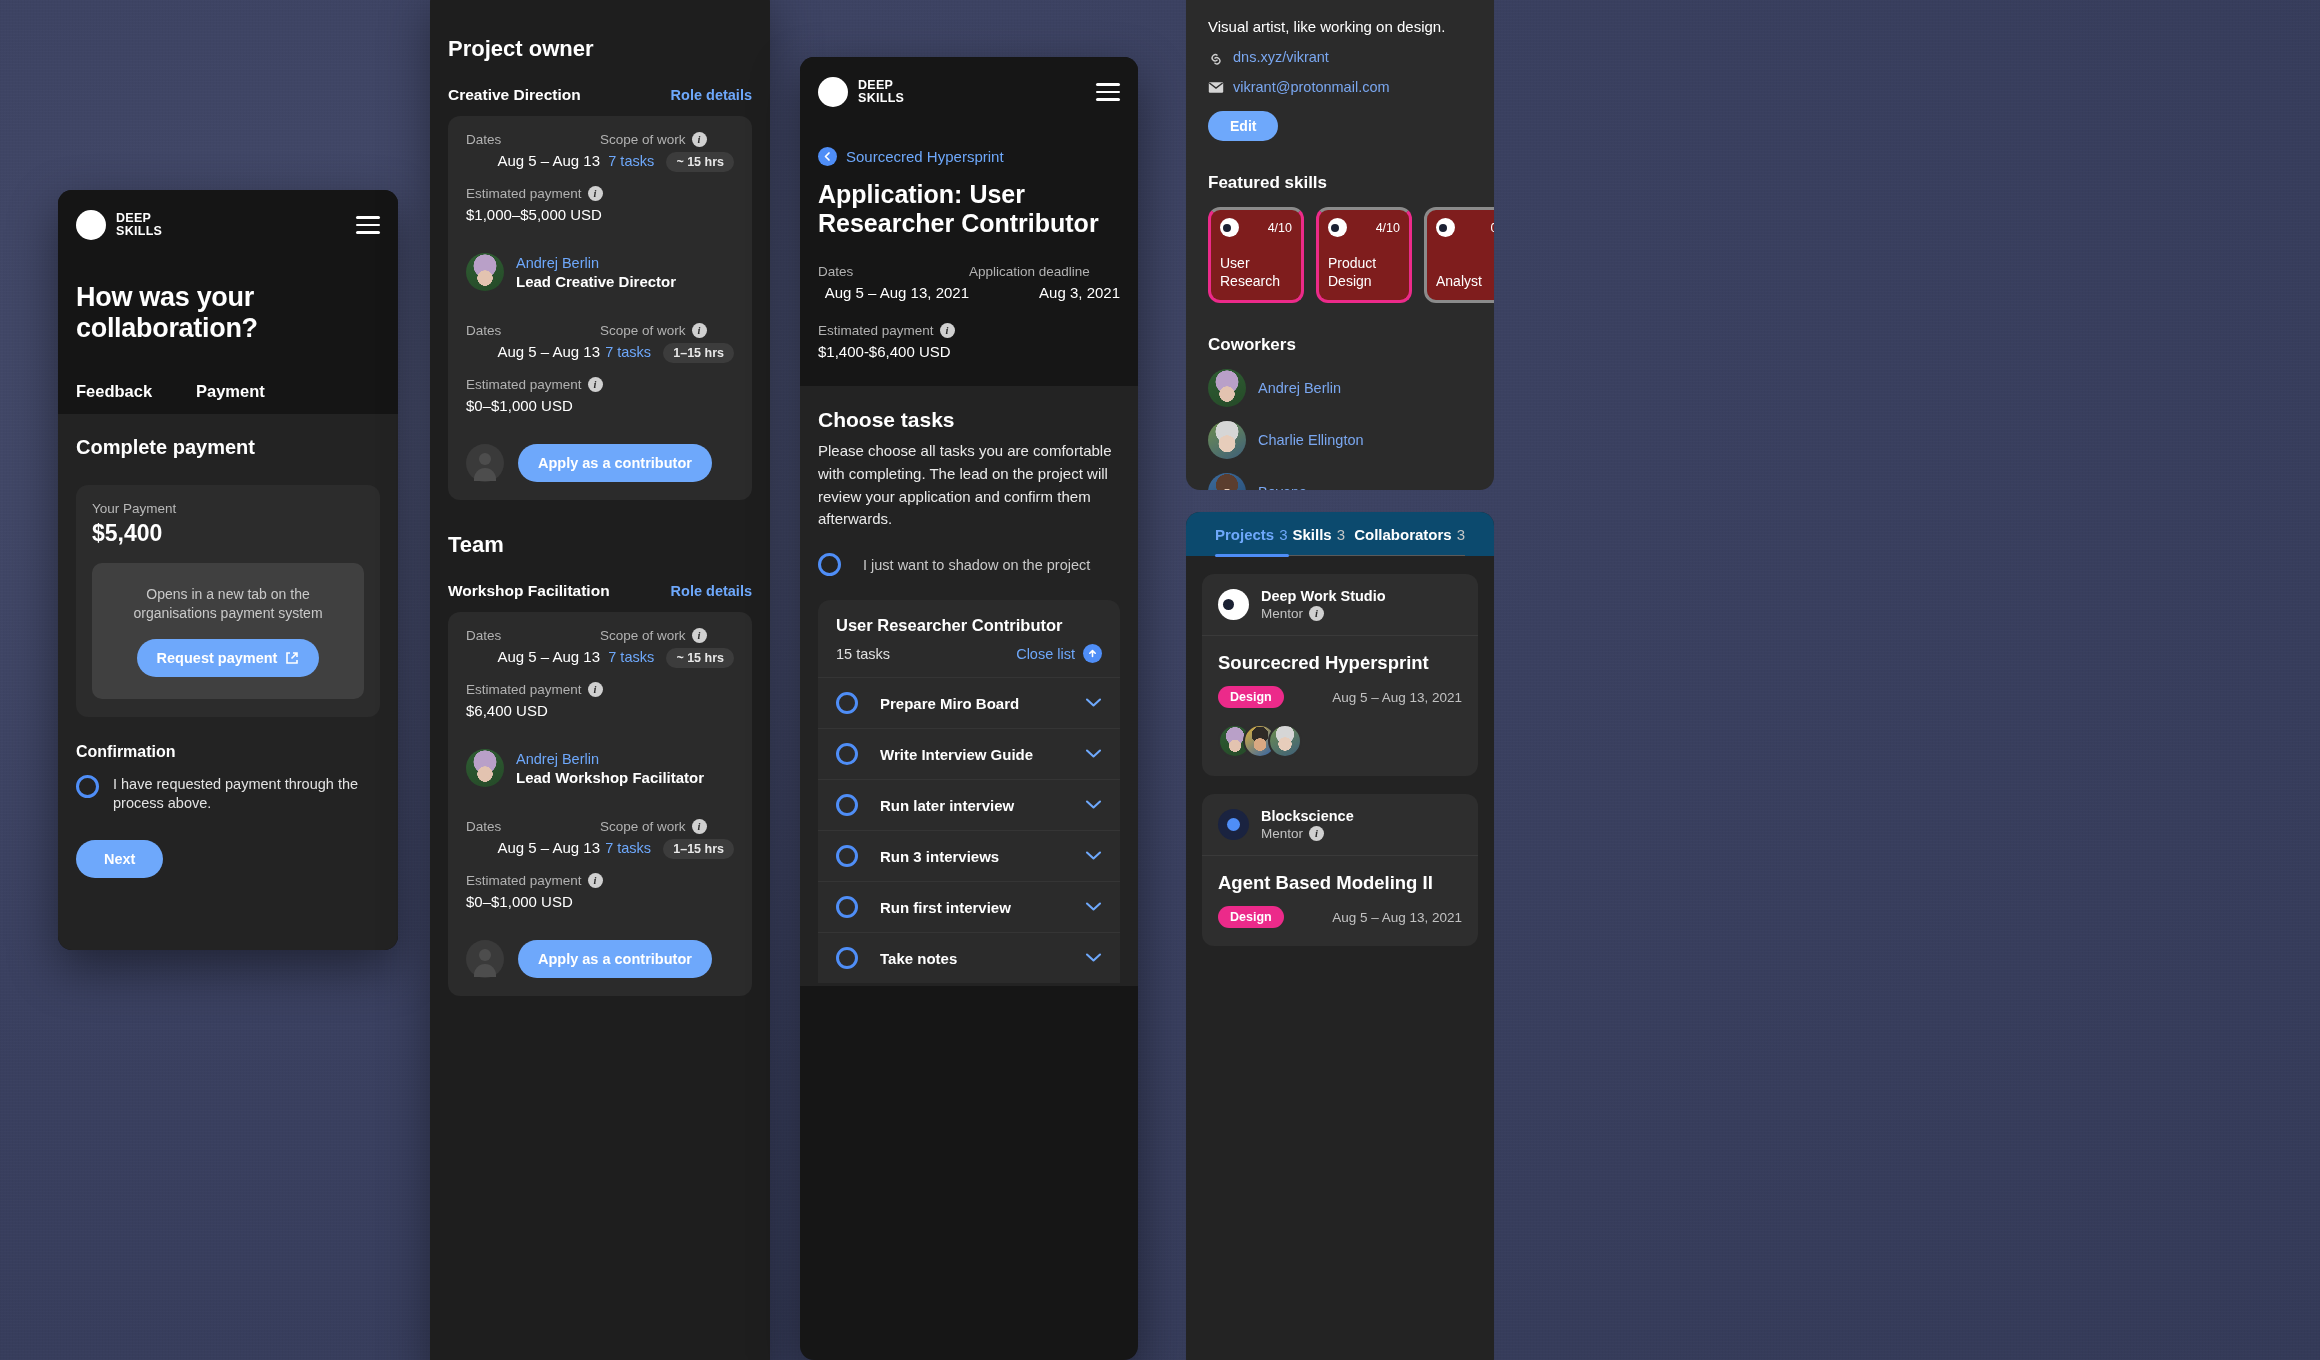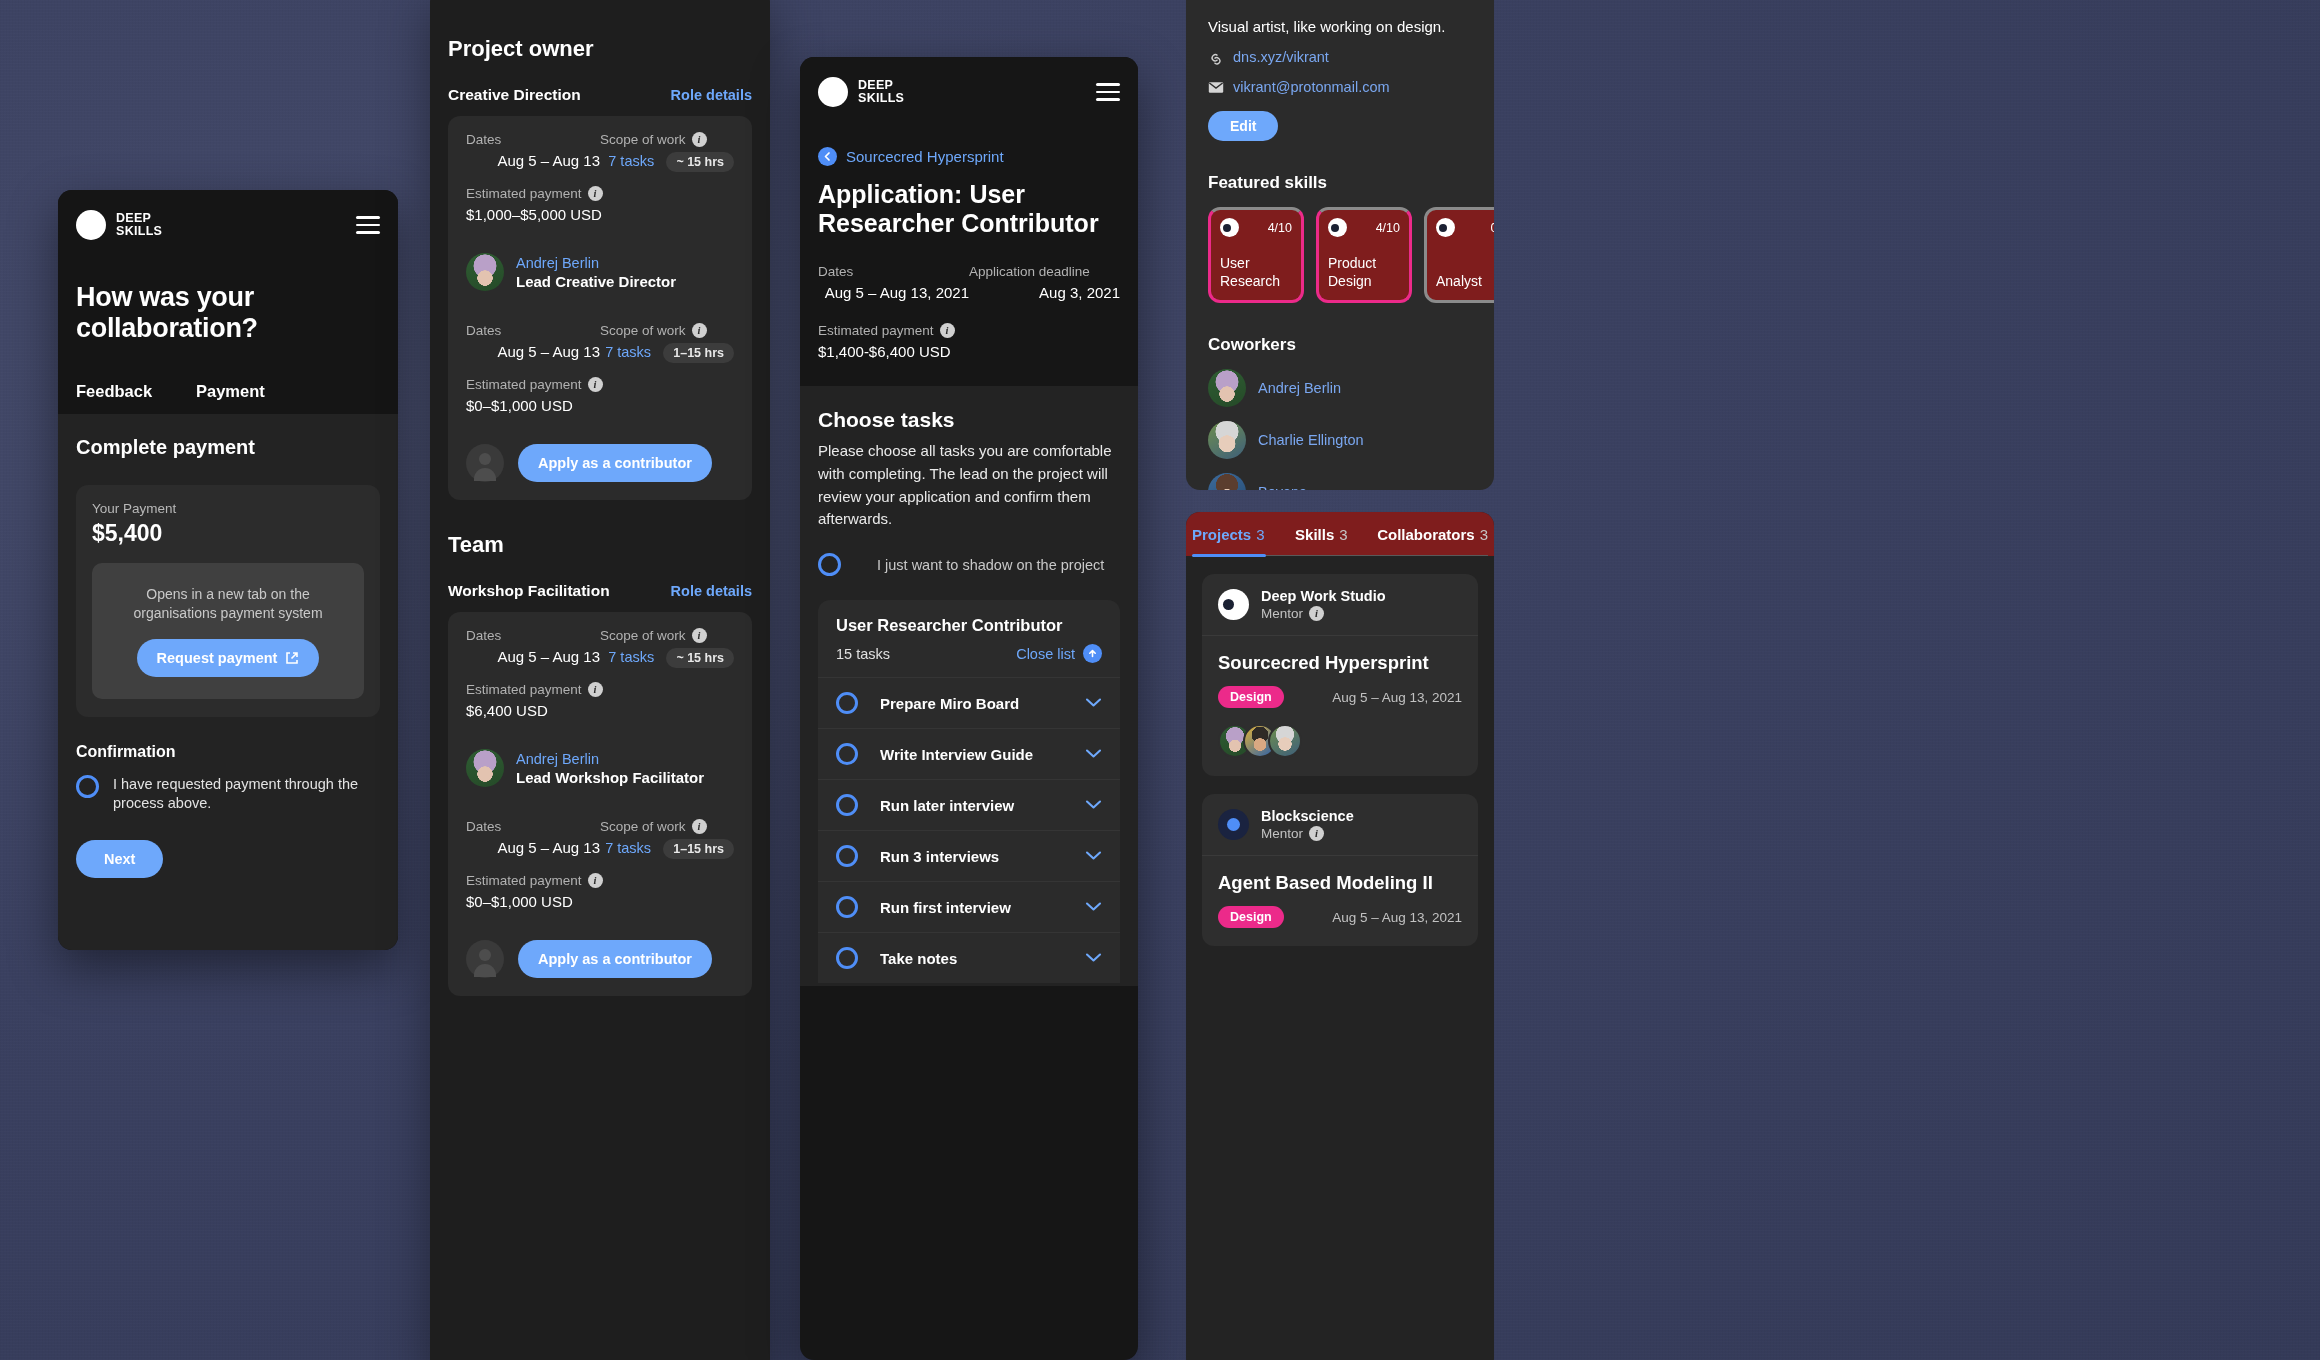--- a/index.html
+++ b/index.html
@@ -125,21 +125,21 @@
   .back-circle{ width:19px;height:19px;border-radius:50%;background:#4f8ef7;display:flex;align-items:center;justify-content:center;}
   .back-circle svg{display:block;}
   .back-txt { color:#6ea8fb; font-size:15px;}
   .c3-title { color:#fff; font-size:25px; font-weight:bold; line-height:1.16; margin-top:14px;}
   .c3-meta { display:flex; margin-top:26px;}
   .c3-meta .rc-col{flex:1;}
   .c3-est { margin-top:22px;}
   .c3-body { background:#232323; padding:22px 18px 0 18px; min-height:600px;}
   .c3-h { color:#fff; font-size:21px; font-weight:bold;}
   .c3-p { color:#eaeaea; font-size:15px; line-height:1.52; margin-top:8px;}
-  .shadow-row { display:flex; align-items:center; gap:36px; margin-top:22px; padding-bottom:20px;}
+  .shadow-row { display:flex; align-items:center; gap:22px; margin-top:22px; padding-bottom:20px;}
   .shadow-txt { color:#c9c9c9; font-size:14.5px;}
   .tasklist { margin-top:4px; background:#2b2b2b; border-radius:12px 12px 0 0; overflow:hidden;}
   .tl-head { padding:16px 18px 14px 18px;}
   .tl-title { color:#fff; font-size:16.5px; font-weight:bold;}
   .tl-sub { display:flex; align-items:center; margin-top:9px;}
   .tl-count { color:#e0e0e0; font-size:14.5px;}
   .tl-close { margin-left:auto; color:#6ea8fb; font-size:14.5px; display:flex;align-items:center;gap:8px;cursor:pointer;}
   .up-circle{width:19px;height:19px;border-radius:50%;background:#4f8ef7;display:flex;align-items:center;justify-content:center;}
   .tl-row { display:flex; align-items:center; gap:22px; padding:14px 18px; border-top:1px solid #353535; cursor:pointer;}
   .tl-row .radio{width:22px;height:22px;}
@@ -171,21 +171,21 @@
 
   #col4b {
     left:1186px; top:512px; width:308px; height:860px;
     background:#232323; border-radius:14px; overflow:hidden;
   }
   .tabs { display:flex; gap:0; padding:0 0 0 0; }
   .tab { padding:14px 0 12px 0; font-size:15px; font-weight:bold; color:#fff; cursor:pointer; position:relative;}
   .tab .cnt { font-weight:normal; color:#c6c6c6; margin-left:5px;}
   .tab.active { color:#6ea8fb;}
   .tab.active .cnt { color:#6ea8fb;}
-  .tabs-wrap{ padding:0 6px; background:#7f1d1d;}
+  .tabs-wrap{ padding:0 29px; background:#0c4a6e;}
   .tabs-line { height:1px; background:#5a5a5a; position:relative;}
   .tabs-line .act { position:absolute; left:0; top:-1px; height:3px; background:#4f8ef7; border-radius:2px;}
   .proj-card { margin:18px 16px 0 16px; background:#2e2e2e; border-radius:12px; overflow:hidden;}
   .org-row { display:flex; align-items:center; gap:12px; padding:14px 16px; border-bottom:1px solid #3a3a3a;}
   .org-logo { width:31px;height:31px;border-radius:50%;background:#fff;position:relative;flex:0 0 auto;}
   .org-logo::before{content:"";position:absolute;left:5px;top:10px;width:11px;height:11px;border-radius:50%;background:#1b2133;}
   .org-logo.bs { background:#1a2340; }
   .org-logo.bs::before{ background:#4f8ef7; left:9px; top:9px; width:13px;height:13px;}
   .org-name { color:#fff; font-size:14.5px; font-weight:bold;}
   .org-role { color:#c2c2c2; font-size:13.5px; margin-top:2px; display:flex;align-items:center;gap:6px;}

